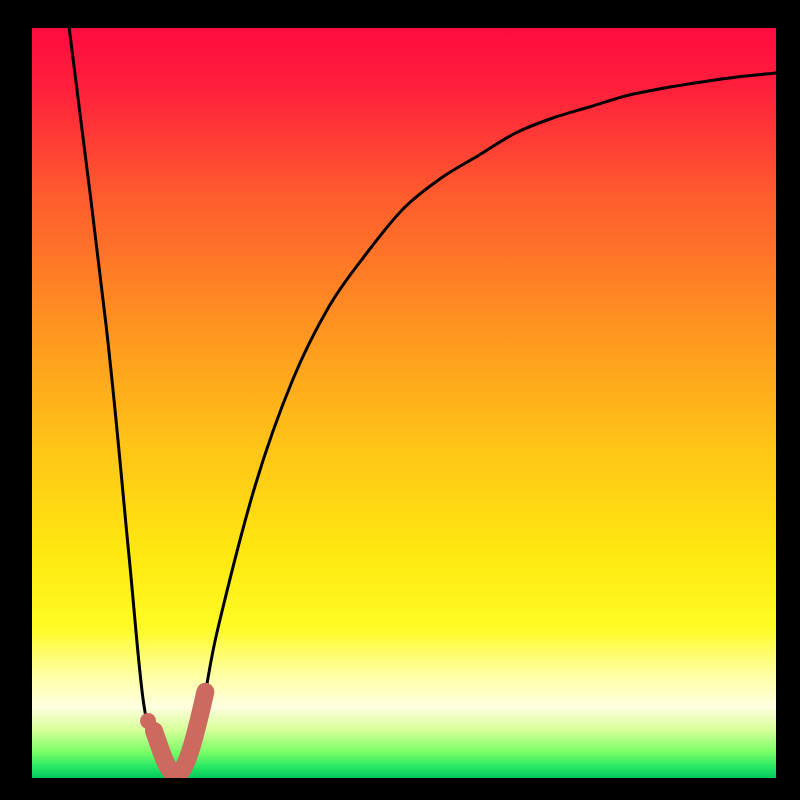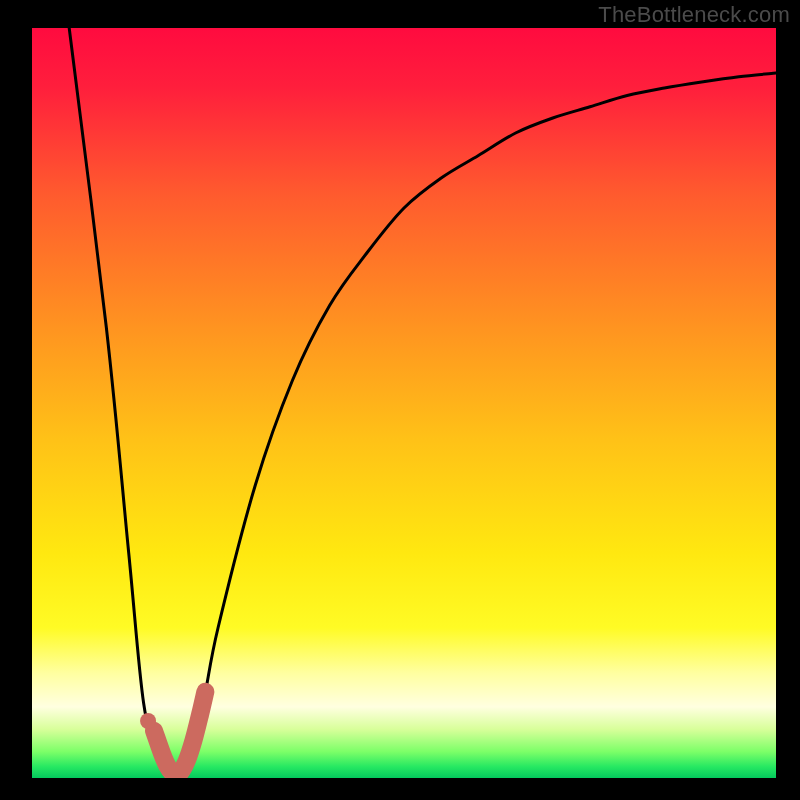--- a/index.html
+++ b/index.html
@@ -32,21 +32,20 @@
     top: 28px;
     width: 744px;
     height: 750px;
   }
   svg { display: block; }
 </style>
 </head>
 <body>
 
 <div class="outer">
-  <div class="watermark">TheBottleneck.com</div>
   <div class="plot">
     <svg id="svg" width="744" height="750" viewBox="0 0 744 750">
       <defs>
         <linearGradient id="bg-grad" x1="0" y1="0" x2="0" y2="1">
             <stop offset="0.00%" stop-color="#ff0b3f"></stop>
             <stop offset="8.00%" stop-color="#ff1f3c"></stop>
             <stop offset="22.00%" stop-color="#ff5a2e"></stop>
             <stop offset="40.00%" stop-color="#ff9420"></stop>
             <stop offset="55.00%" stop-color="#ffc217"></stop>
             <stop offset="70.00%" stop-color="#ffe810"></stop>

